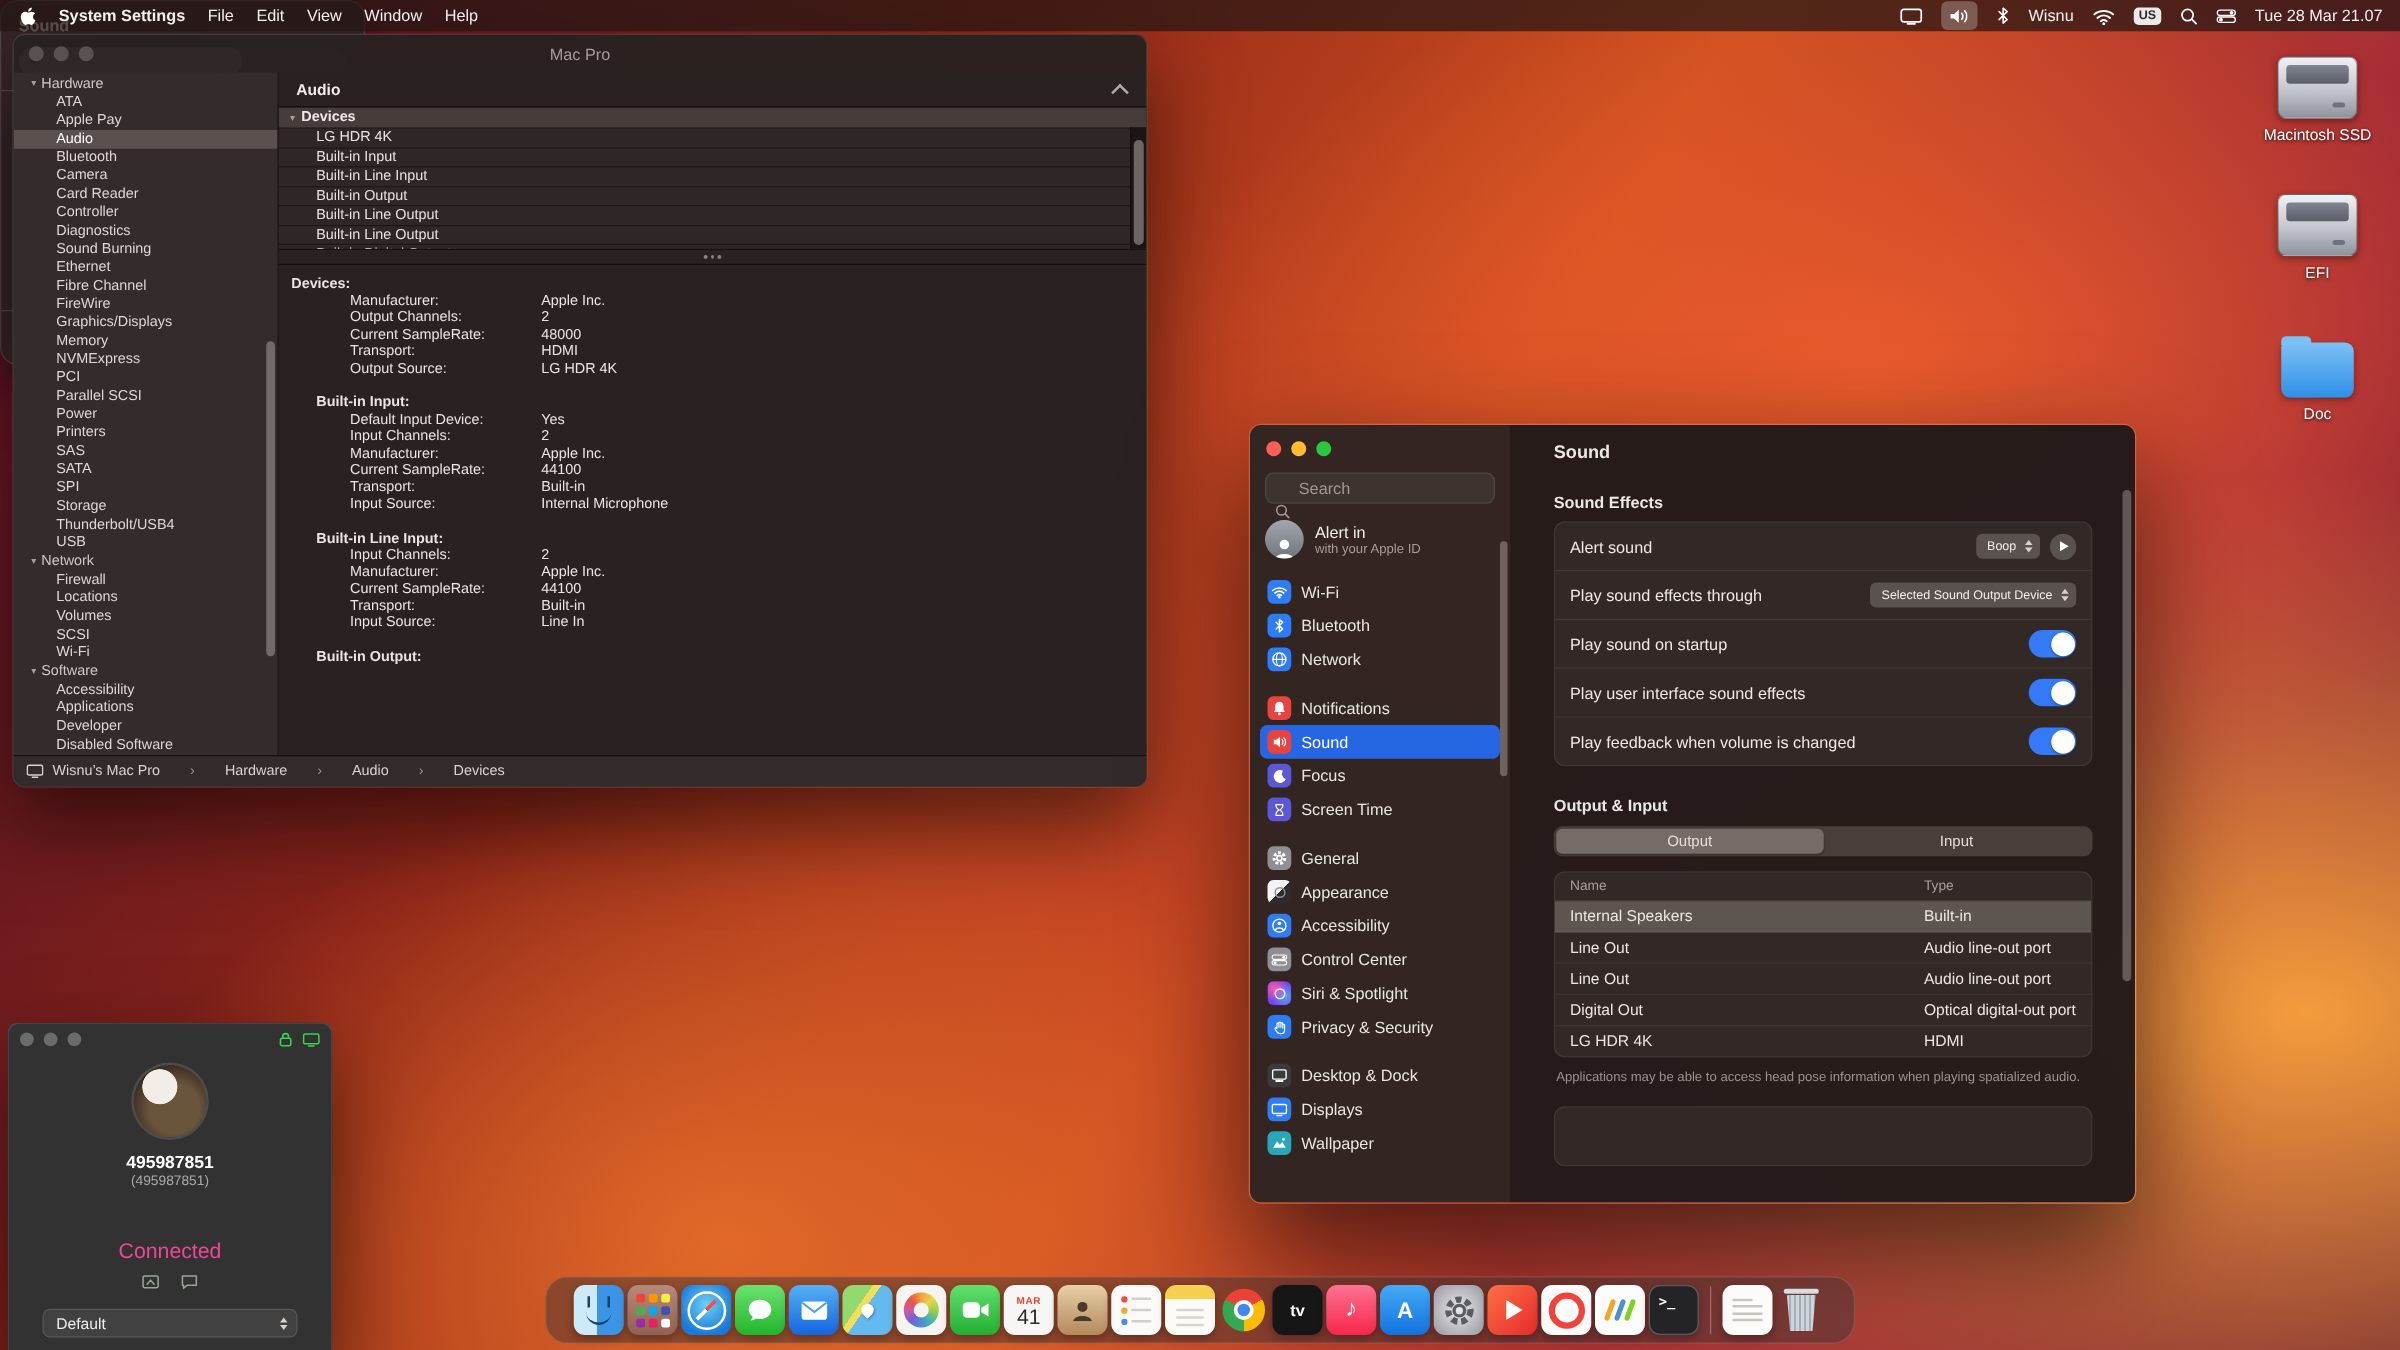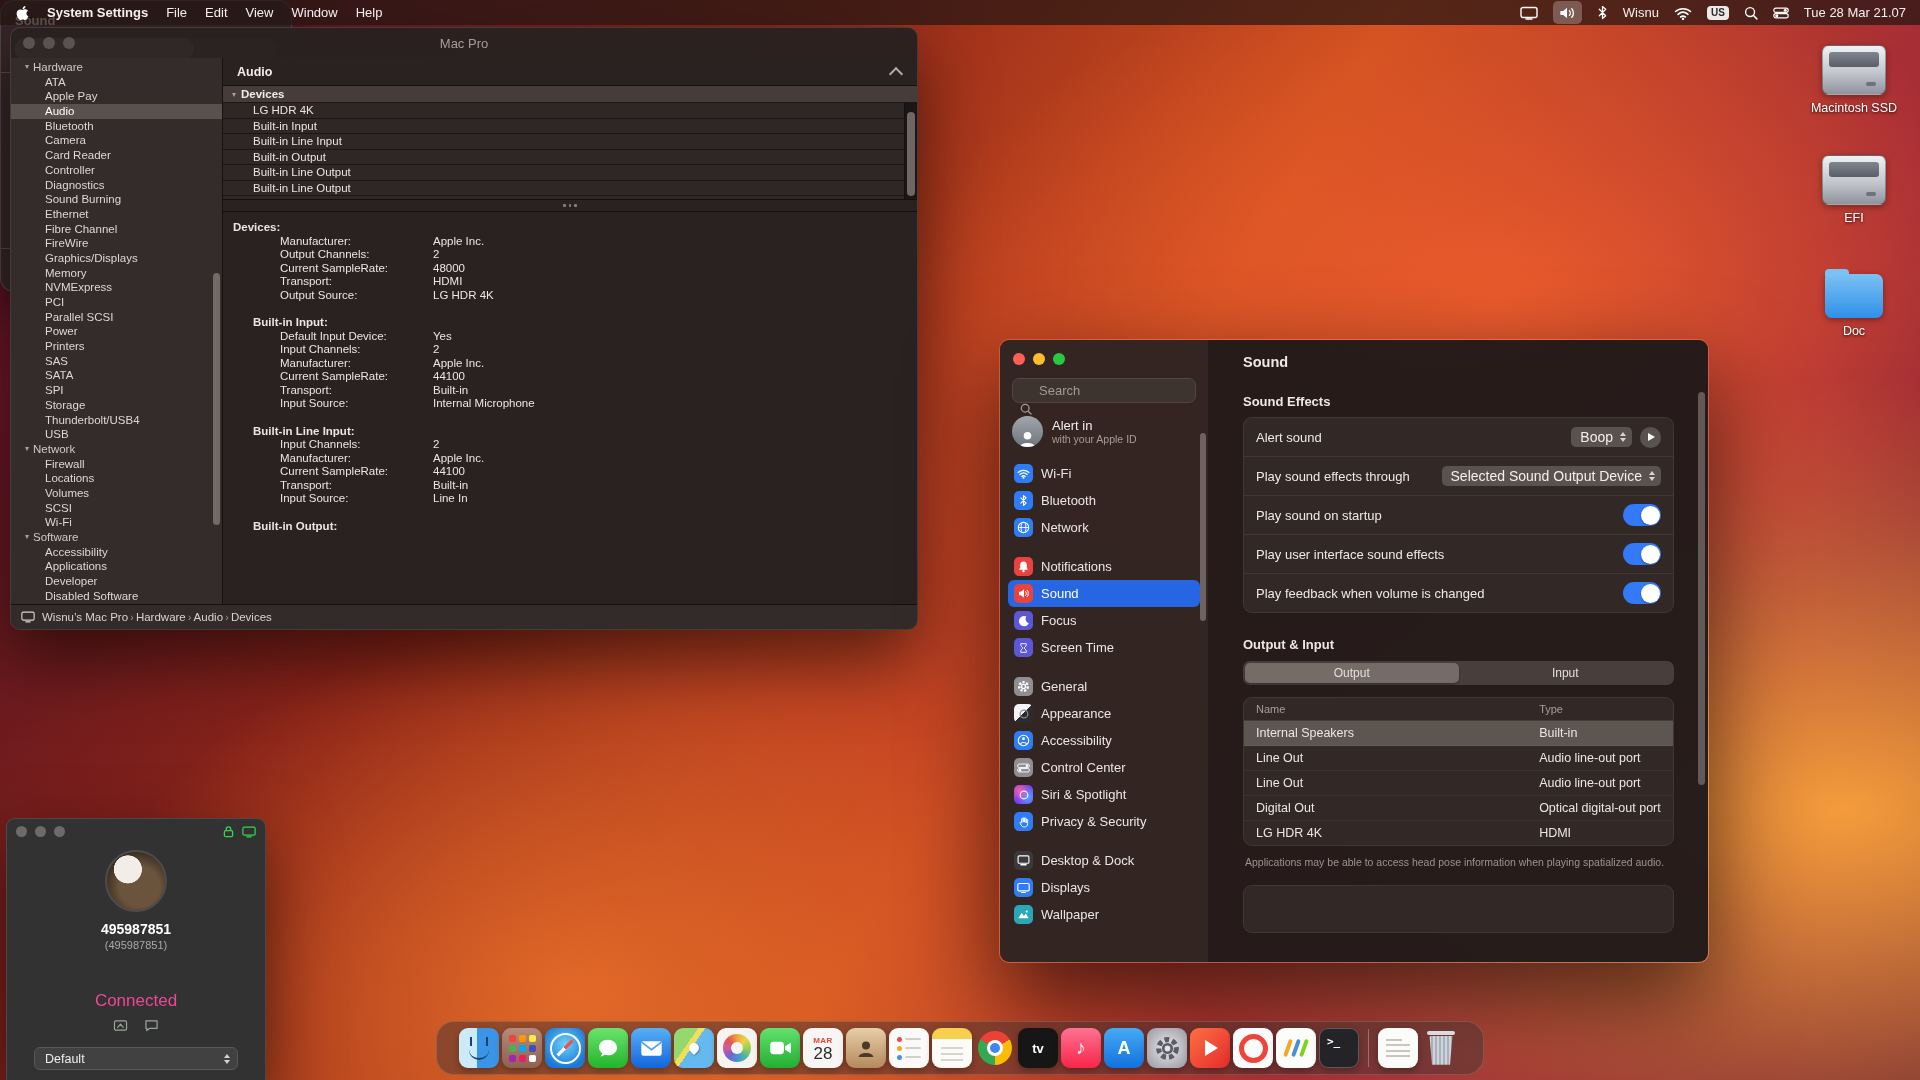--- a/index.html
+++ b/index.html
@@ -121,21 +121,21 @@
   .sw-sscroll{position:absolute;right:2px;top:93px;width:6px;height:188px;border-radius:3px;background:rgba(160,150,146,.55);}
   .sw-main{flex:1;background:rgba(35,27,26,.98);position:relative;padding:0 34px 0 35px;overflow:hidden;}
   .sw-title{margin-top:14px;font-size:14.5px;font-weight:bold;}
   .sec-h{margin-top:24px;font-size:13px;font-weight:bold;}
   .card{margin-top:8px;border-radius:9px;background:#322926;border:1px solid rgba(255,255,255,.07);}
   .fx-row{height:38px;display:flex;align-items:center;justify-content:space-between;padding:0 12px;
     border-top:1px solid rgba(255,255,255,.07);font-size:13px;color:#eee9e6;}
   .fx-row:first-child{border-top:none;}
   .fx-right{display:flex;align-items:center;gap:8px;}
   .pulldown{display:flex;align-items:center;gap:7px;background:#5a524e;height:20px;border-radius:5px;
-    padding:0 6px 0 9px;font-size:14px;color:#f3efec;}
+    padding:0 6px 0 9px;font-size:10px;color:#f3efec;}
   .pd-chevs{display:flex;flex-direction:column;gap:2px;align-items:center;}
   .tri-u{width:0;height:0;border-left:3.5px solid transparent;border-right:3.5px solid transparent;border-bottom:4px solid #d8d2cf;}
   .tri-d{width:0;height:0;border-left:3.5px solid transparent;border-right:3.5px solid transparent;border-top:4px solid #d8d2cf;}
   .play-btn{width:21px;height:21px;border-radius:50%;background:#5a524e;display:flex;align-items:center;justify-content:center;}
   .play-btn i{width:0;height:0;border-left:7px solid #fff;border-top:4.5px solid transparent;border-bottom:4.5px solid transparent;margin-left:2px;}
   .slider3{display:flex;align-items:center;gap:6px;color:#b8b0ac;}
   .s3-track{position:relative;width:168px;height:14px;}
   .s3-track::before{content:"";position:absolute;left:0;right:0;top:5.5px;height:3px;border-radius:2px;background:#5d5551;}
   .s3-track::after{content:"";position:absolute;left:0;right:0;top:3.5px;height:7px;
     background:repeating-linear-gradient(90deg,rgba(255,255,255,.22) 0 1px,transparent 1px 16.7px);}
@@ -493,21 +493,21 @@
               <div class="det-name">Built-in Output:</div>
             </div>
         </div>
       </div>
     </div>
     <div class="si-foot">
       <svg width="14" height="12" viewBox="0 0 16 13">
           <rect x="1" y="1" width="14" height="9" rx="1.5" fill="none" stroke="#d9d3d0" stroke-width="1.3"></rect>
           <path d="M5.5 12 H10.5" stroke="#d9d3d0" stroke-width="1.3" stroke-linecap="round"></path>
         </svg>
-      <span id="si-crumbs" style="display:flex;align-items:center;">
+      <span id="si-crumbs" style="display:flex;align-items:center;gap:22px;">
           <span>Wisnu’s Mac Pro</span>
           <span class="crumb-sep">›</span>
           <span>Hardware</span>
           <span class="crumb-sep">›</span>
           <span>Audio</span>
           <span class="crumb-sep">›</span>
           <span>Devices</span>
         </span>
     </div>
   </div>
@@ -930,21 +930,21 @@
         <span class="ph"></span>
       </div>
       <div class="dock-icon di-facetime">
         <svg width="23" height="16" viewBox="0 0 20 14">
           <rect x="1" y="1.5" width="12" height="11" rx="3" fill="#fff"></rect>
           <path d="M14 5.5 L19 2.5 V11.5 L14 8.5 Z" fill="#fff"></path>
         </svg>
       </div>
       <div class="dock-icon di-calendar">
         <span class="cal-m">MAR</span>
-        <span class="cal-d">28</span>
+        <span class="cal-d">41</span>
       </div>
       <div class="dock-icon di-contacts">
         <svg width="20" height="18" viewBox="0 0 20 18">
           <circle cx="10" cy="6.5" r="4" fill="#4a3b28"></circle>
           <path d="M2.5 18 C3.5 12.5 16.5 12.5 17.5 18 Z" fill="#4a3b28"></path>
         </svg>
       </div>
       <div class="dock-icon di-reminders">
         <span class="rm">
           <i></i>

